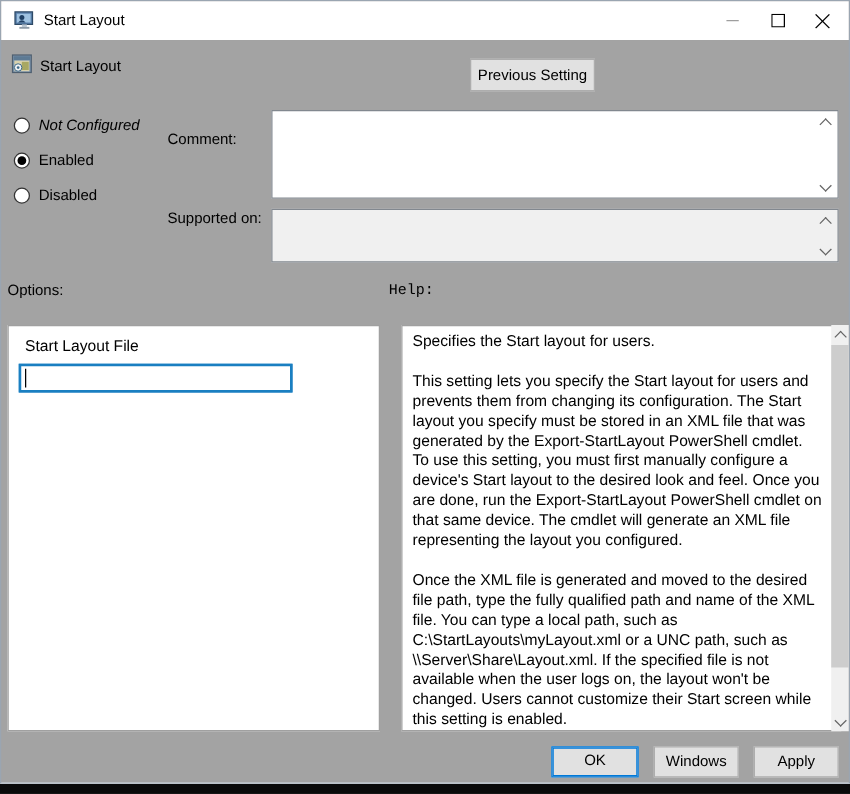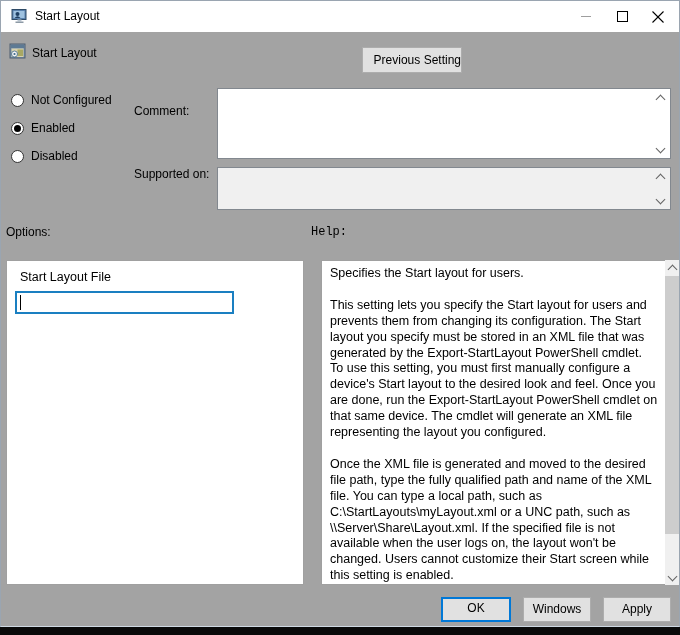--- a/index.html
+++ b/index.html
@@ -18,21 +18,21 @@
   .titlebar-icon { position:absolute; left:10px; top:7px; width:17px; height:17px; }
   .titlebar-title { position:absolute; left:34px; top:8px; font-size:12px; color:#000; }
   .win-btn { position:absolute; top:0; width:34px; height:31px; display:flex; align-items:center; justify-content:center; }
   .btn-min { right:76px; } .btn-max { right:40px; } .btn-close { right:4px; }
 
   
   .header-icon { position:absolute; left:8px; top:42px; width:17px; height:17px; }
   .header-title { position:absolute; left:31px; top:45px; font-size:12px; color:#000; }
   .nav-btn { position:absolute; top:46px; width:100px; height:26px; background:#e1e1e1;
     border:1px solid #adadad; font-size:12px; color:#000; text-align:center; line-height:24px; cursor:default; }
-  .prev-btn { left:361px;text-align:right; } .next-btn { left:485px; }
+  .prev-btn { left:375px; } .next-btn { left:485px; }
 
   
   .radio-row { position:absolute; left:10px; display:flex; align-items:center; }
   .radio-circle { width:13px; height:13px; border:1px solid #333; border-radius:50%; background:#fff;
     display:flex; align-items:center; justify-content:center; flex:0 0 13px; }
   .radio-dot { width:7px; height:7px; border-radius:50%; background:#000; }
   .radio-label { margin-left:7px; font-size:12px; color:#000; white-space:nowrap; }
 
   
   .field-label { position:absolute; font-size:12px; color:#000; }
@@ -114,21 +114,21 @@
       <rect x="1" y="1" width="15" height="14" fill="#7b94ad" stroke="#4e5f70" stroke-width="1"></rect>
       <rect x="2" y="2" width="13" height="3" fill="#5d7a94"></rect>
       <rect x="2.5" y="5.5" width="12" height="8.5" fill="#d9d2ae"></rect>
       <rect x="8.5" y="6.5" width="5.5" height="6.5" fill="#a8a863"></rect>
       <circle cx="5.5" cy="11" r="3" fill="#f2f2f2" stroke="#3d6a8a" stroke-width="0.8"></circle>
       <circle cx="5.5" cy="11" r="1.1" fill="#3d6a8a"></circle>
     </svg>
     <span class="header-title">Start Layout</span>
     <div class="nav-btn prev-btn">Previous Setting</div>
 
-    <div class="radio-row" style="top:92px;">
+    <div class="radio-row" style="top:92px;font-style:italic;">
       <span class="radio-circle"></span>
       <span class="radio-label">Not Configured</span>
     </div>
     <div class="radio-row" style="top:120px;">
       <span class="radio-circle">
           <span class="radio-dot"></span>
         </span>
       <span class="radio-label">Enabled</span>
     </div>
     <div class="radio-row" style="top:148px;">

